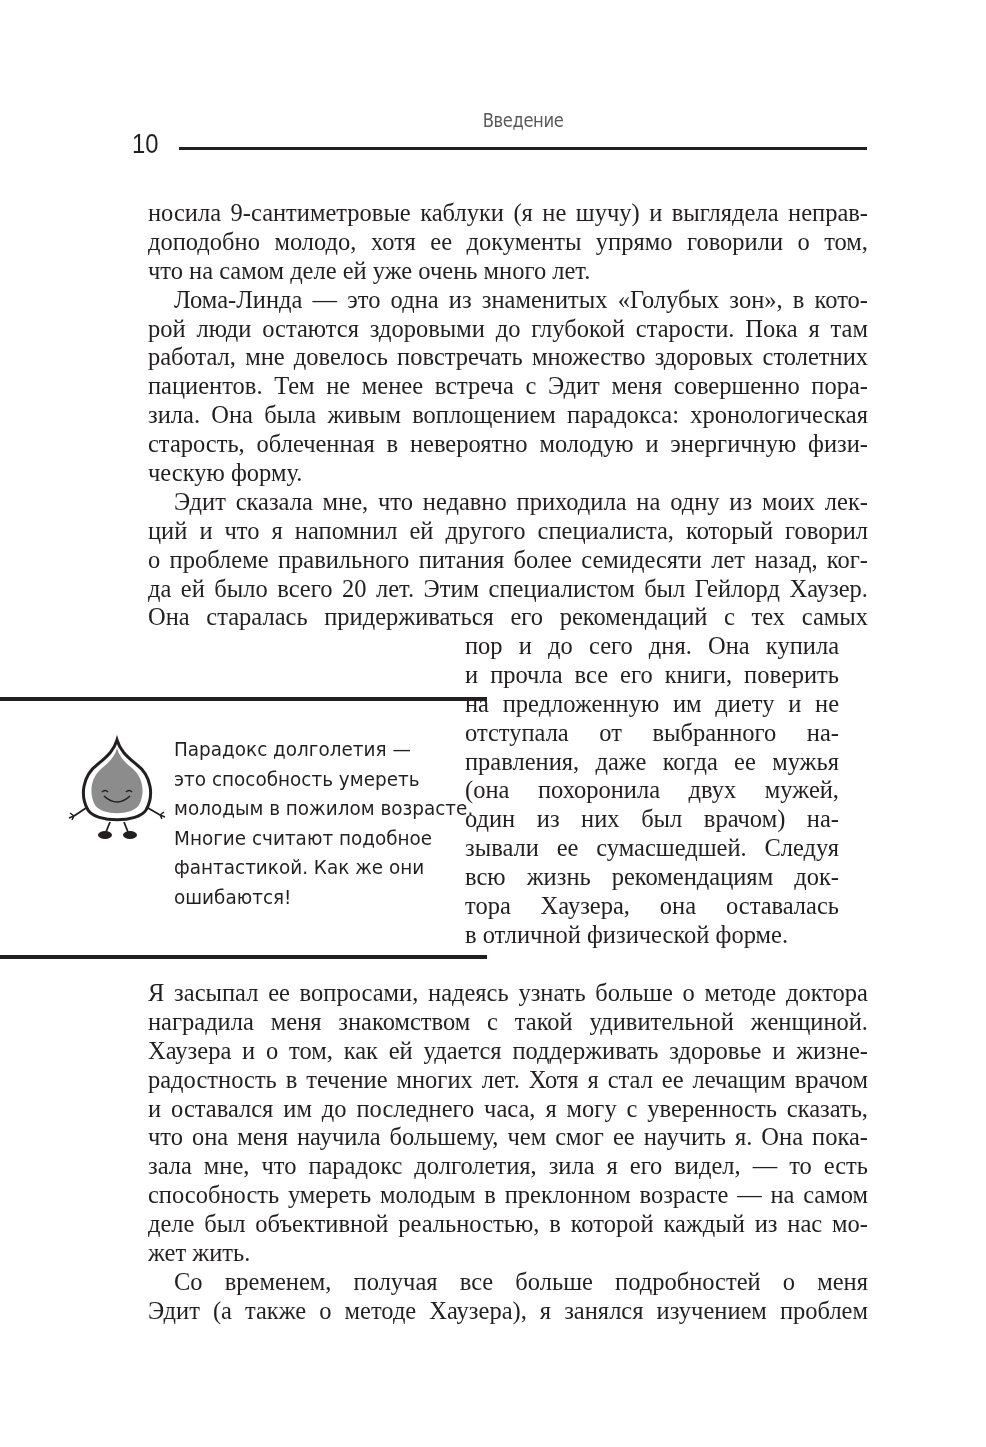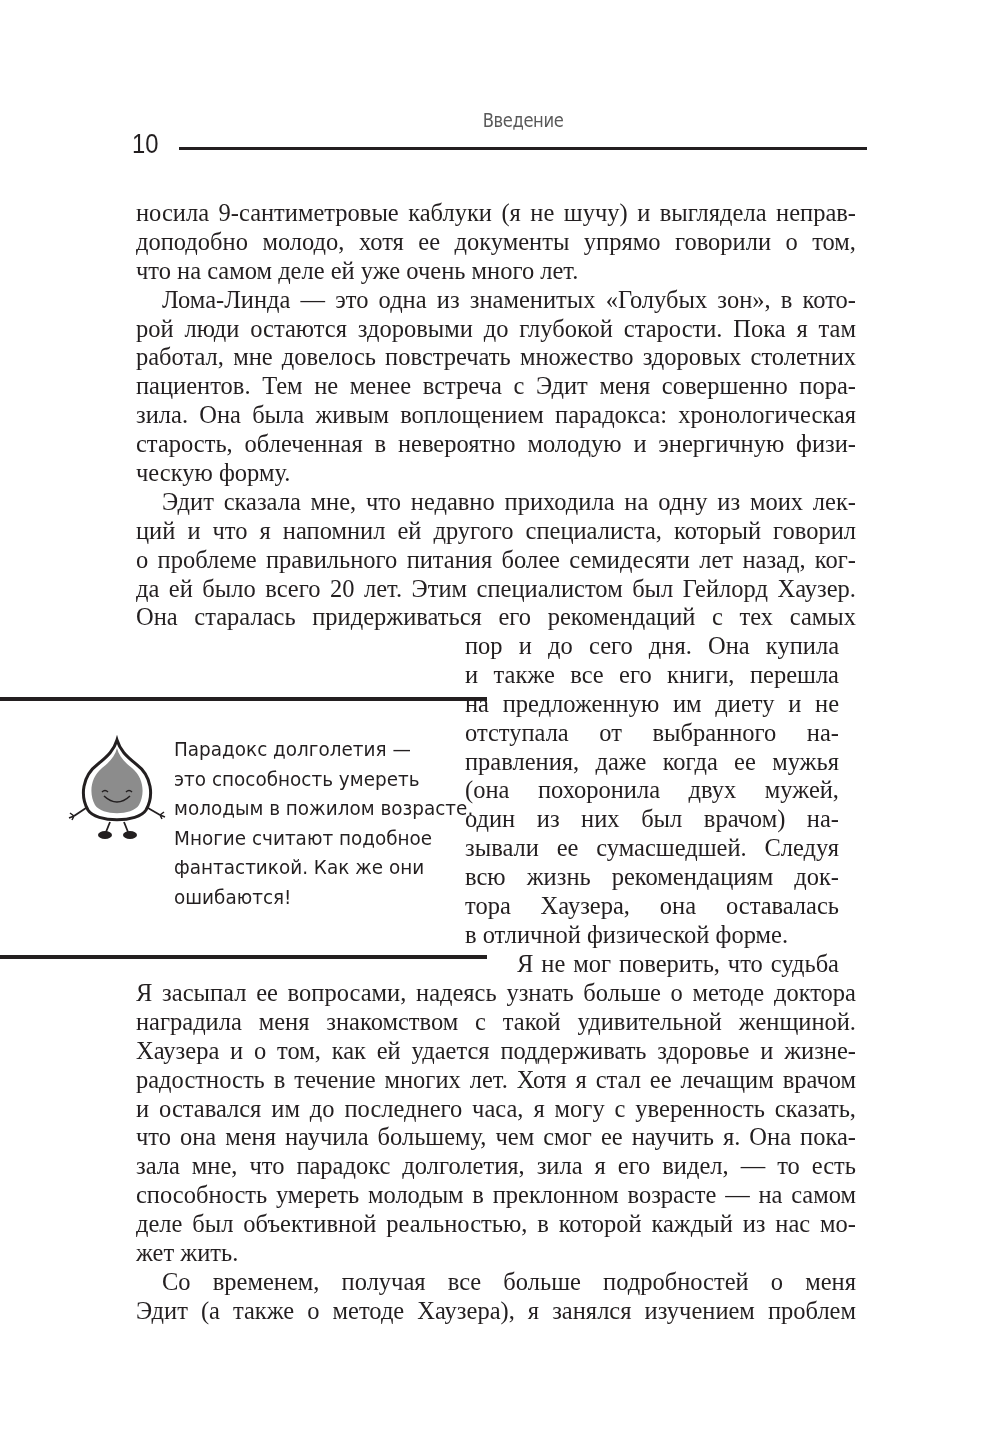--- a/index.html
+++ b/index.html
@@ -15,21 +15,21 @@
     .running-head span { display: inline-block; margin-left: 60px; }
     .page-num {
       position: absolute; left: 132px; top: 128px;
       font-family: "Liberation Sans", sans-serif; font-size: 28px; color: #231f20;
       transform: scaleX(0.85); transform-origin: left;
     }
     .head-rule {
       position: absolute; left: 179px; top: 147px; width: 688px; height: 3px; background: #231f20;
     }
     .body-text {
-      position: absolute; left: 136px; width: 720px;
+      position: absolute; left: 148px; width: 720px;
       font-family: "Liberation Serif", serif; font-size: 24.5px; line-height: 28.9px;
       color: #231f20;
     }
     .line {
       display: block; white-space: nowrap; text-align: justify; text-align-last: justify;
       height: 28.9px;
     }
     .line.last { text-align-last: left; }
     .line.indent { padding-left: 26px; }
     .narrow { position: absolute; left: 465px; width: 374px; }
@@ -64,31 +64,30 @@
   <span class="line last">ческую форму.</span>
   <span class="line indent">Эдит сказала мне, что недавно приходила на одну из моих лек-</span>
   <span class="line">ций и что я напомнил ей другого специалиста, который говорил</span>
   <span class="line">о проблеме правильного питания более семидесяти лет назад, ког-</span>
   <span class="line">да ей было всего 20 лет. Этим специалистом был Гейлорд Хаузер.</span>
   <span class="line">Она старалась придерживаться его рекомендаций с тех самых</span>
 </div>
 
 <div class="body-text narrow" style="top:632px;">
   <span class="line">пор и до сего дня. Она купила</span>
-  <span class="line">и также все его книги, перешла</span>
+  <span class="line">и прочла все его книги, поверить</span>
   <span class="line">на предложенную им диету и не</span>
   <span class="line">отступала от выбранного на-</span>
   <span class="line">правления, даже когда ее мужья</span>
   <span class="line">(она похоронила двух мужей,</span>
   <span class="line">один из них был врачом) на-</span>
   <span class="line">зывали ее сумасшедшей. Следуя</span>
   <span class="line">всю жизнь рекомендациям док-</span>
   <span class="line">тора Хаузера, она оставалась</span>
   <span class="line last">в отличной физической форме.</span>
-  <span class="line indent" style="padding-left:52px;">Я не мог поверить, что судьба</span>
 </div>
 
 <div class="body-text" style="top:979px;">
   <span class="line">Я засыпал ее вопросами, надеясь узнать больше о методе доктора</span>
   <span class="line">наградила меня знакомством с такой удивительной женщиной.</span>
   <span class="line">Хаузера и о том, как ей удается поддерживать здоровье и жизне-</span>
   <span class="line">радостность в течение многих лет. Хотя я стал ее лечащим врачом</span>
   <span class="line">и оставался им до последнего часа, я могу с уверенность сказать,</span>
   <span class="line">что она меня научила большему, чем смог ее научить я. Она пока-</span>
   <span class="line">зала мне, что парадокс долголетия, зила я его видел, — то есть</span>

